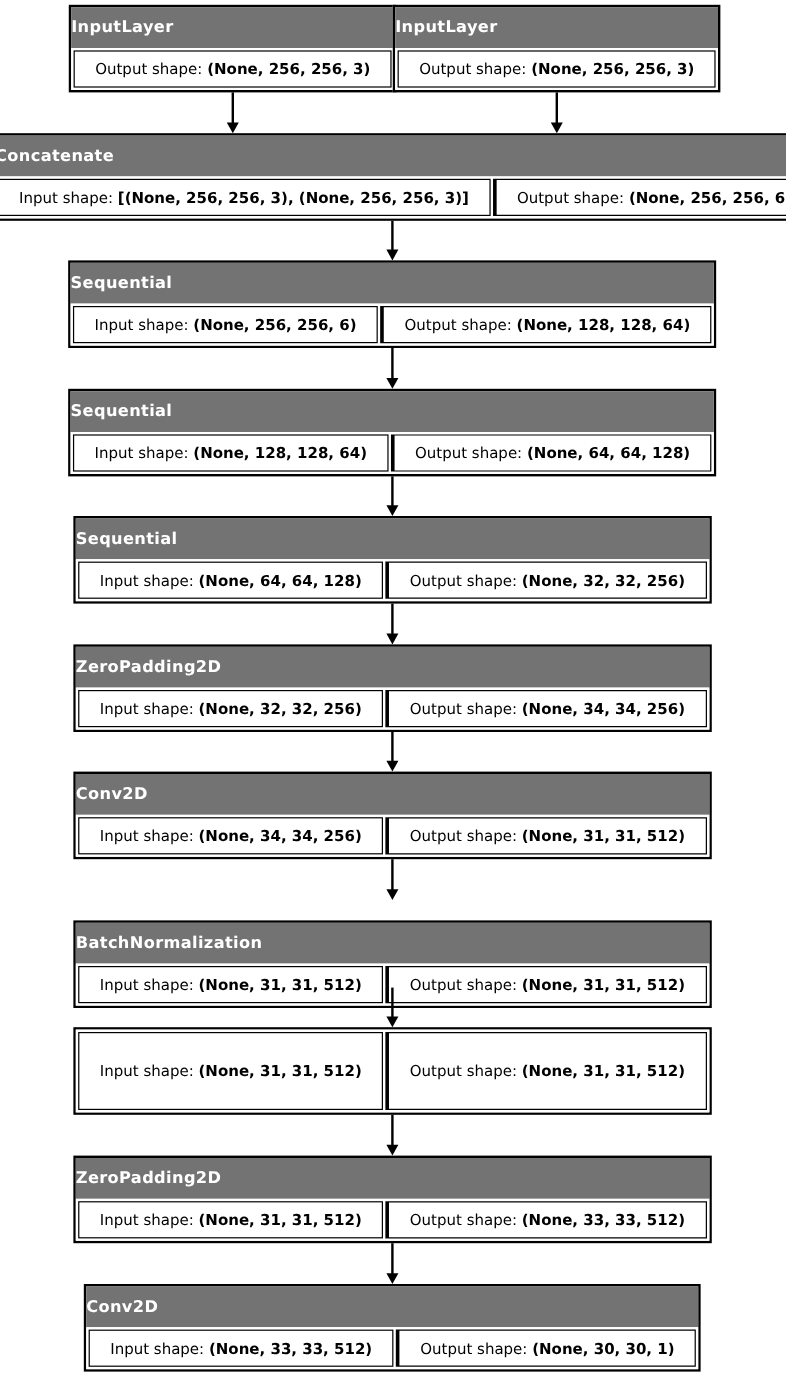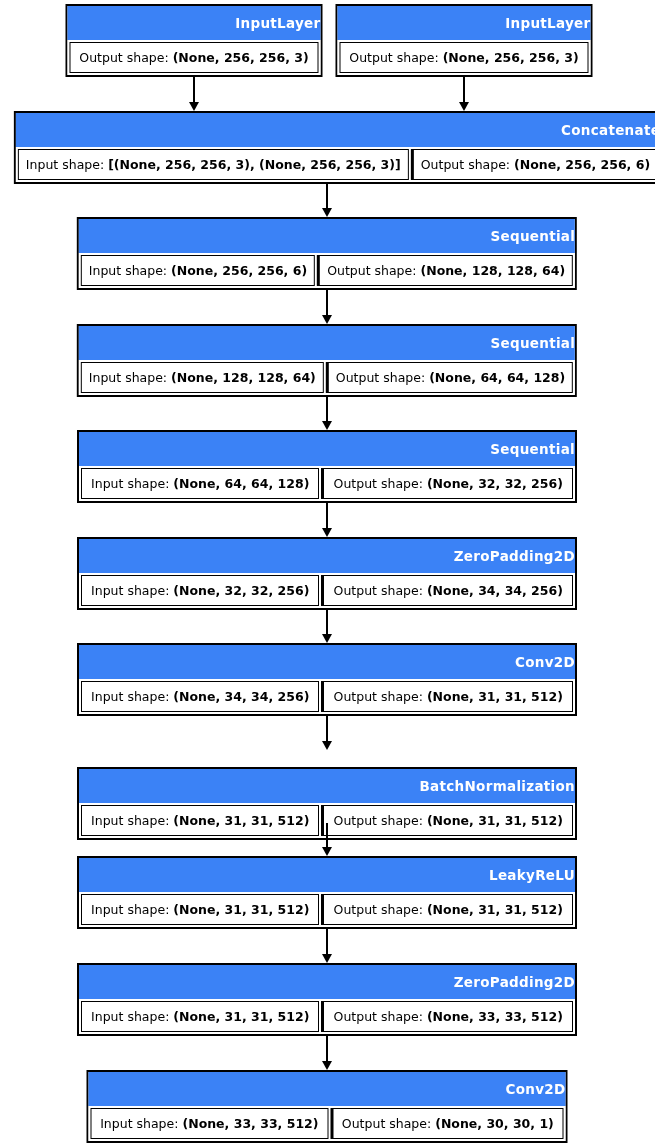--- a/index.html
+++ b/index.html
@@ -15,46 +15,46 @@
     position: absolute;
     transform: translateX(-50%);
     height: 73px;
     box-sizing: border-box;
     border: 2px solid #000000;
     background: #ffffff;
     display: flex;
     flex-direction: column;
   }
   .node-title {
-    background: #3b82f6;
+    background: #737373;
     color: #ffffff;
     height: 34px;
     display: flex;
     align-items: center;
-    justify-content: flex-end;
+    justify-content: flex-start;
     font-size: 13.5px;
     font-weight: bold;
     letter-spacing: 0.3px;
     white-space: nowrap;
   }
   .node-body {
     flex: 1;
     display: flex;
     background: #ffffff;
   }
   .cell {
     flex: 1 1 auto;
     margin: 2px;
     border: 1.5px solid #000000;
     background: #ffffff;
     display: flex;
     align-items: center;
     justify-content: center;
     gap: 4px;
-    padding: 0 7px;
+    padding: 0 17px;
     font-size: 12.5px;
     color: #000000;
     white-space: nowrap;
   }
   .cell + .cell { margin-left: 0; border-left-width: 3px; }
   .shape-val { font-weight: bold; }
   .edge {
     position: absolute;
     width: 12px;
   }
@@ -212,23 +212,20 @@
           <span class="shape-val">(None, 31, 31, 512)</span>
       </div>
       <div class="cell">
         <span>Output shape:</span>
           <span class="shape-val">(None, 31, 31, 512)</span>
       </div>
     </div>
   </div>
 
   <div class="node" style="top:856px; left:327px; min-width:500px;">
-    <div class="node-title">
-        <span>LeakyReLU</span>
-      </div>
     <div class="node-body">
       <div class="cell">
         <span>Input shape:</span>
           <span class="shape-val">(None, 31, 31, 512)</span>
       </div>
       <div class="cell">
         <span>Output shape:</span>
           <span class="shape-val">(None, 31, 31, 512)</span>
       </div>
     </div>

